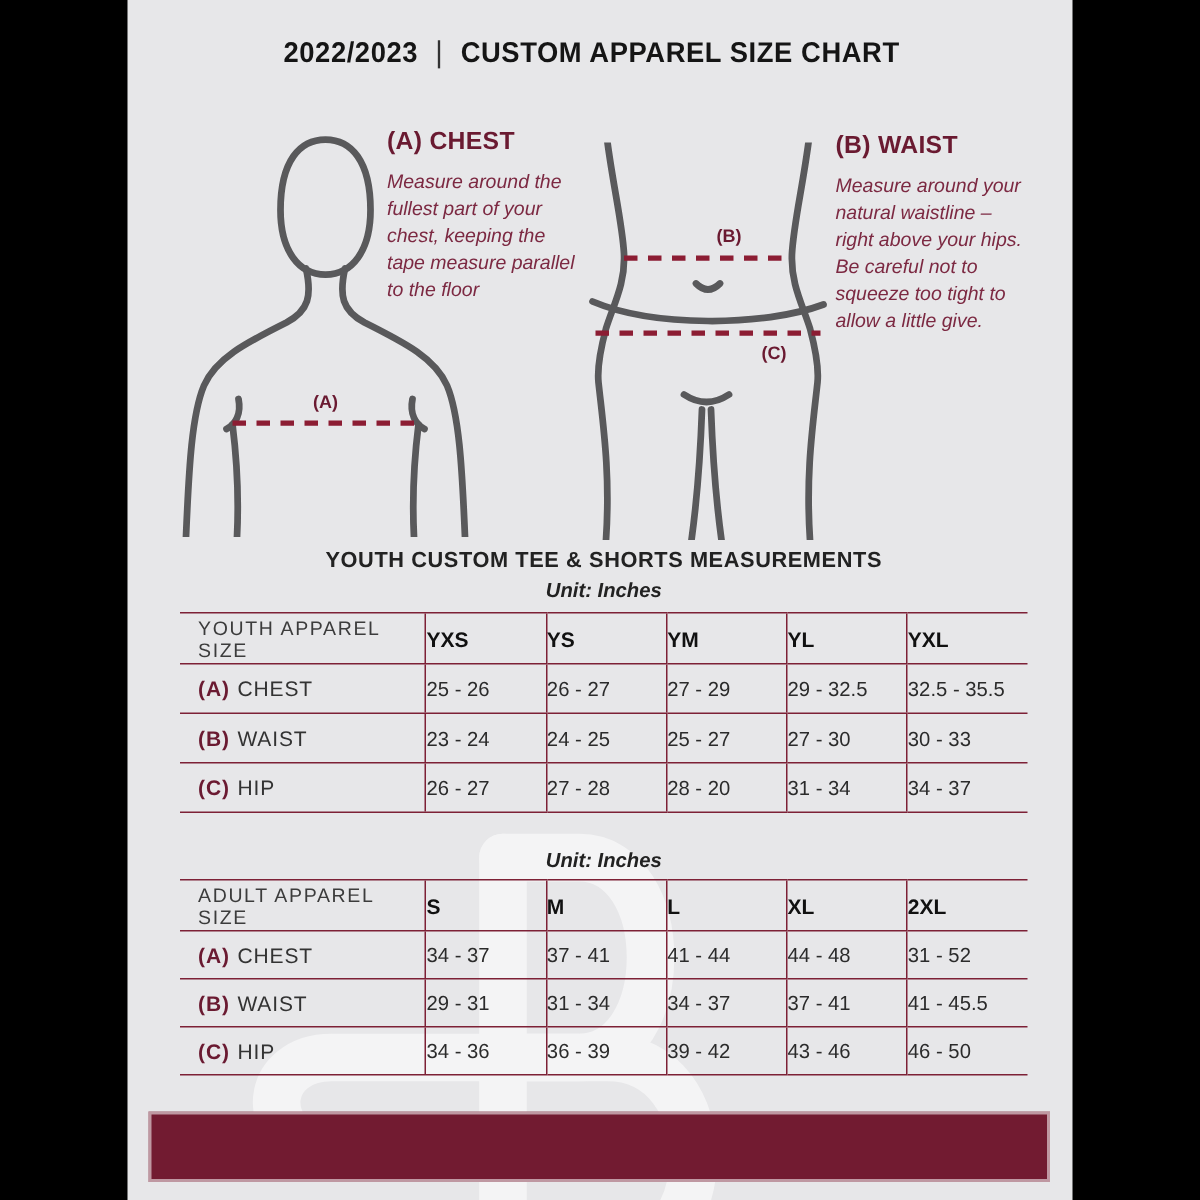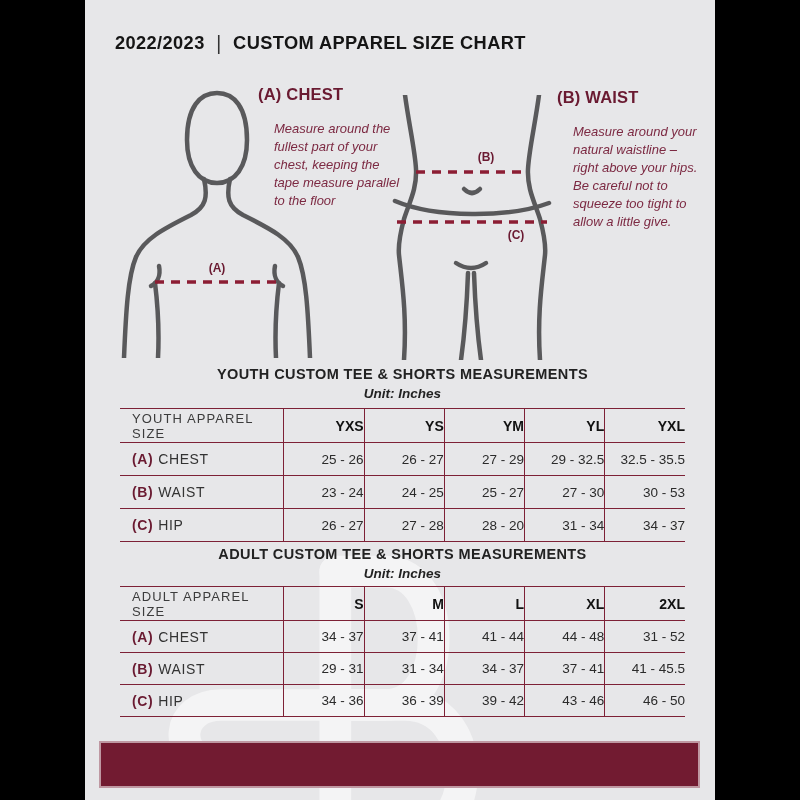--- a/index.html
+++ b/index.html
@@ -7,41 +7,41 @@
     width:800px;height:800px;background:#000;overflow:hidden;
     font-family:"Liberation Sans", sans-serif;
     display:flex;justify-content:center;
   }
   .page{
     position:relative;width:630px;height:800px;background:#e7e7e9;overflow:hidden;
   }
   
   .hdr{
     position:absolute;left:30px;right:24px;top:24px;height:38px;
-    display:flex;align-items:center;justify-content:space-between;z-index:2;
+    display:flex;align-items:center;justify-content:space-between;z-index:2;flex-direction:column;
   }
   .hdr-title{display:flex;align-items:center;gap:12px;font-weight:700;font-size:19px;
     color:#151515;letter-spacing:.4px;transform:scaleX(.96);transform-origin:left center;}
   .hdr-sep{font-weight:300;color:#333;font-size:20px;}
   .brand{display:flex;align-items:center;gap:10px;}
   .brand-name{font-weight:700;font-size:15px;letter-spacing:6px;color:#161616;}
   
   .fig{position:absolute;z-index:1;}
   .instr{position:absolute;z-index:2;width:160px;}
   .instr h3{margin:0 0 8px 0;font-size:16.5px;font-weight:800;color:#6a1a31;letter-spacing:.2px;}
-  .instr p{margin:16px;font-size:13px;font-style:italic;color:#7c2942;line-height:1.38;white-space:pre-line;}
+  .instr p{margin:0;font-size:13px;font-style:italic;color:#7c2942;line-height:1.38;white-space:pre-line;}
   
   .sect-title{position:absolute;left:35px;width:565px;text-align:center;z-index:2;
     font-size:14.5px;font-weight:700;color:#222;letter-spacing:.4px;}
   .sect-unit{position:absolute;left:35px;width:565px;text-align:center;z-index:2;
     font-size:13.5px;font-style:italic;font-weight:600;color:#222;}
   table.size{position:absolute;left:35px;width:565px;border-collapse:collapse;table-layout:fixed;z-index:2;background:transparent;}
   table.size th,table.size td{
     border-top:1.5px solid #7d2136;border-bottom:1.5px solid #7d2136;
-    padding:0;text-align:right;vertical-align:middle;background:transparent;
+    padding:0;text-align:left;vertical-align:middle;background:transparent;
   }
   table.size th:not(:first-child),table.size td:not(:first-child){border-left:1.5px solid #7d2136;}
   table.size th{height:33px;font-size:14px;font-weight:700;color:#111;}
   table.size th.lbl{font-weight:400;font-size:13px;color:#3c3c3c;letter-spacing:1.1px;text-align:left;padding-left:12px;}
   table.size td{height:32px;font-size:13.5px;color:#2b2b2b;}
   table.adult td{height:31px;}
   table.size td.lbl{text-align:left;padding-left:12px;font-size:14px;color:#333;letter-spacing:.6px;}
   .pfx{font-weight:800;color:#6a1a31;margin-right:5px;}
   
   .wmark{position:absolute;left:48px;top:540px;z-index:0;opacity:.55;}
@@ -148,34 +148,33 @@
       <td>27 - 29</td>
       <td>29 - 32.5</td>
       <td>32.5 - 35.5</td>
     </tr>
     <tr>
       <td class="lbl"><span class="pfx">(B)</span><span>WAIST</span></td>
       <td>23 - 24</td>
       <td>24 - 25</td>
       <td>25 - 27</td>
       <td>27 - 30</td>
-      <td>30 - 53</td>
+      <td>30 - 33</td>
     </tr>
     <tr>
       <td class="lbl"><span class="pfx">(C)</span><span>HIP</span></td>
       <td>26 - 27</td>
       <td>27 - 28</td>
       <td>28 - 20</td>
       <td>31 - 34</td>
       <td>34 - 37</td>
     </tr>
   </tbody>
     </table>
 
-  <div class="sect-title" style="top:546px">ADULT CUSTOM TEE &amp; SHORTS MEASUREMENTS</div>
   <div class="sect-unit" style="top:566px">Unit: Inches</div>
   <table class="size adult" style="top:586px">
     <colgroup>
         <col style="width:29%">
         <col style="width:14.2%">
         <col style="width:14.2%">
         <col style="width:14.2%">
         <col style="width:14.2%">
         <col style="width:14.2%">
       </colgroup>

